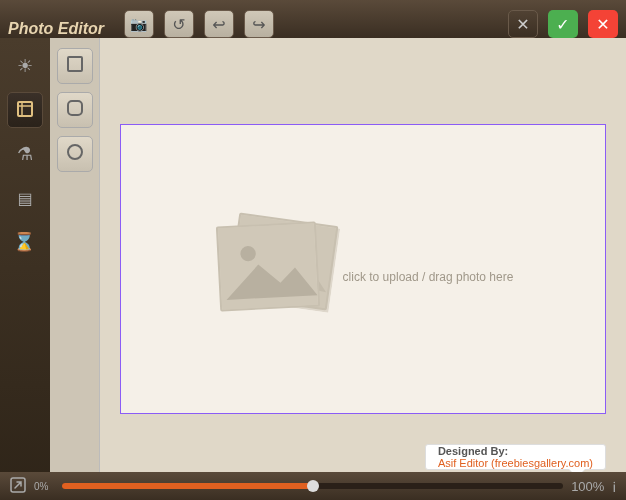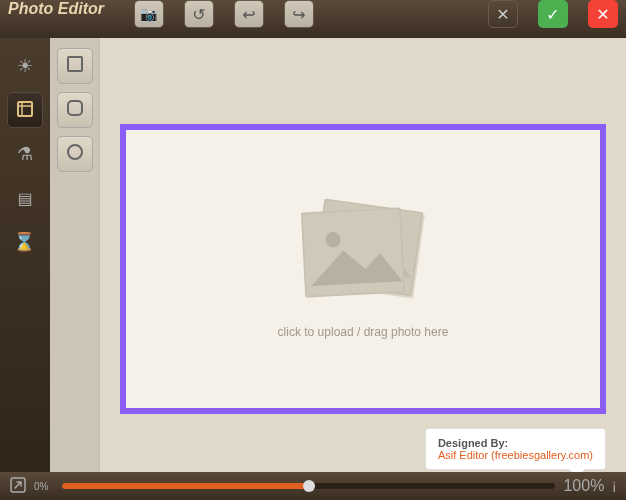--- a/index.html
+++ b/index.html
@@ -10,23 +10,23 @@
       font-family: Arial, sans-serif;
       background: #e8e0d0;
     }
 
     
     #header {
       width: 100%;
       height: 38px;
       background: linear-gradient(to bottom, #5a4a3a, #3a2e22);
       display: flex;
-      align-items: flex-start;
+      align-items: flex-end;
       padding: 0 8px;
-      gap: 20px;
+      gap: 10px;
     }
     #app-title {
       color: #e8d5b0;
       font-size: 16px;
       font-weight: bold;
       font-style: italic;
       margin-right: 10px;
       flex: 0 0 auto;
     }
     .header-btn {
@@ -125,25 +125,25 @@
       flex: 1;
       background: #e0d8c8;
       display: flex;
       align-items: center;
       justify-content: center;
       padding: 20px;
       position: relative;
     }
     #canvas-box {
       background: #f5f0e8;
-      border: 6px solid #8b5cf6;
+      border: 1px solid #8b5cf6;
       width: 100%;
       height: 290px;
       display: flex;
-      flex-direction: column;
+      flex-direction: row;
       align-items: center;
       justify-content: center;
       position: relative;
     }
 
     
     .img-placeholder {
       position: relative;
       width: 130px;
       height: 110px;
@@ -178,21 +178,21 @@
     }
 
     
     #credit-box {
       position: absolute;
       bottom: 30px;
       right: 20px;
       background: white;
       border: 1px solid #ddd;
       border-radius: 3px;
-      padding: 8px 12px;
+      padding: 0 12px;
       font-size: 11px;
     }
     #credit-box::after {
       content: '';
       position: absolute;
       bottom: -8px;
       right: 20px;
       border-left: 8px solid transparent;
       border-right: 8px solid transparent;
       border-top: 8px solid white;
@@ -254,21 +254,21 @@
       height: 12px;
       background: #ddd;
       border-radius: 50%;
       position: absolute;
       top: -3px;
       transform: translateX(-50%);
       cursor: pointer;
     }
     #progress-label-right {
       color: #aaa;
-      font-size: 16px;
+      font-size: 13px;
       min-width: 30px;
     }
     #info-icon {
       color: #aaa;
       font-size: 14px;
       cursor: pointer;
     }
   </style>
 </head>
 <body>

